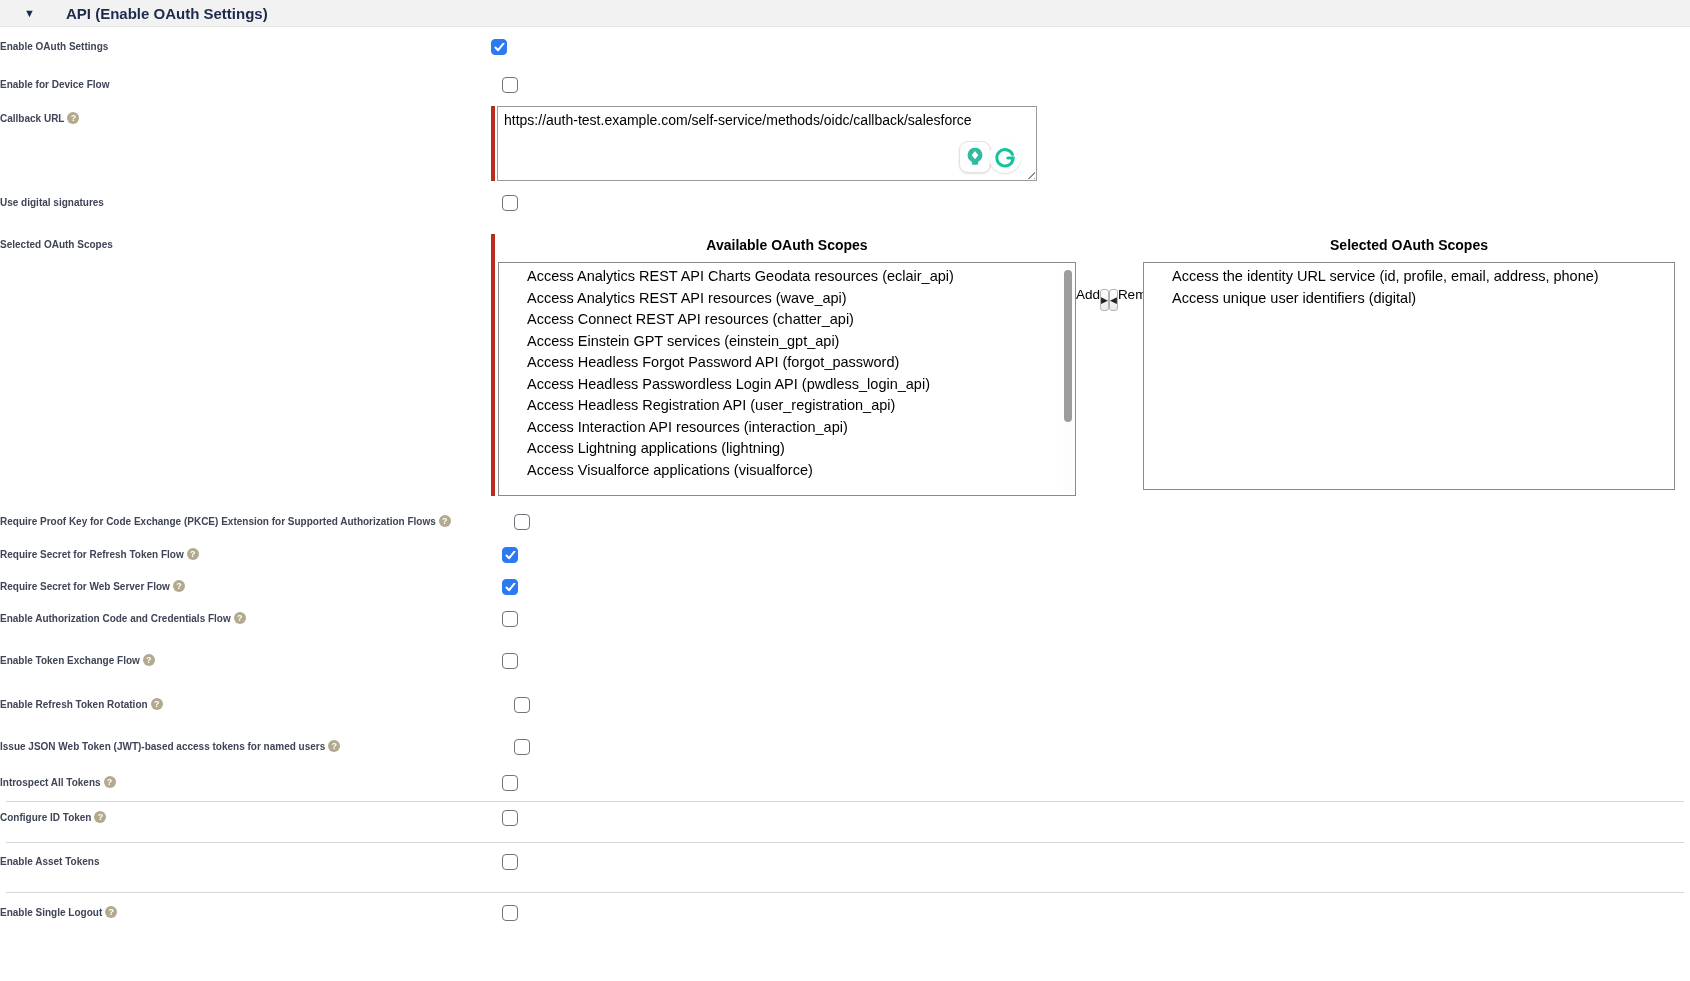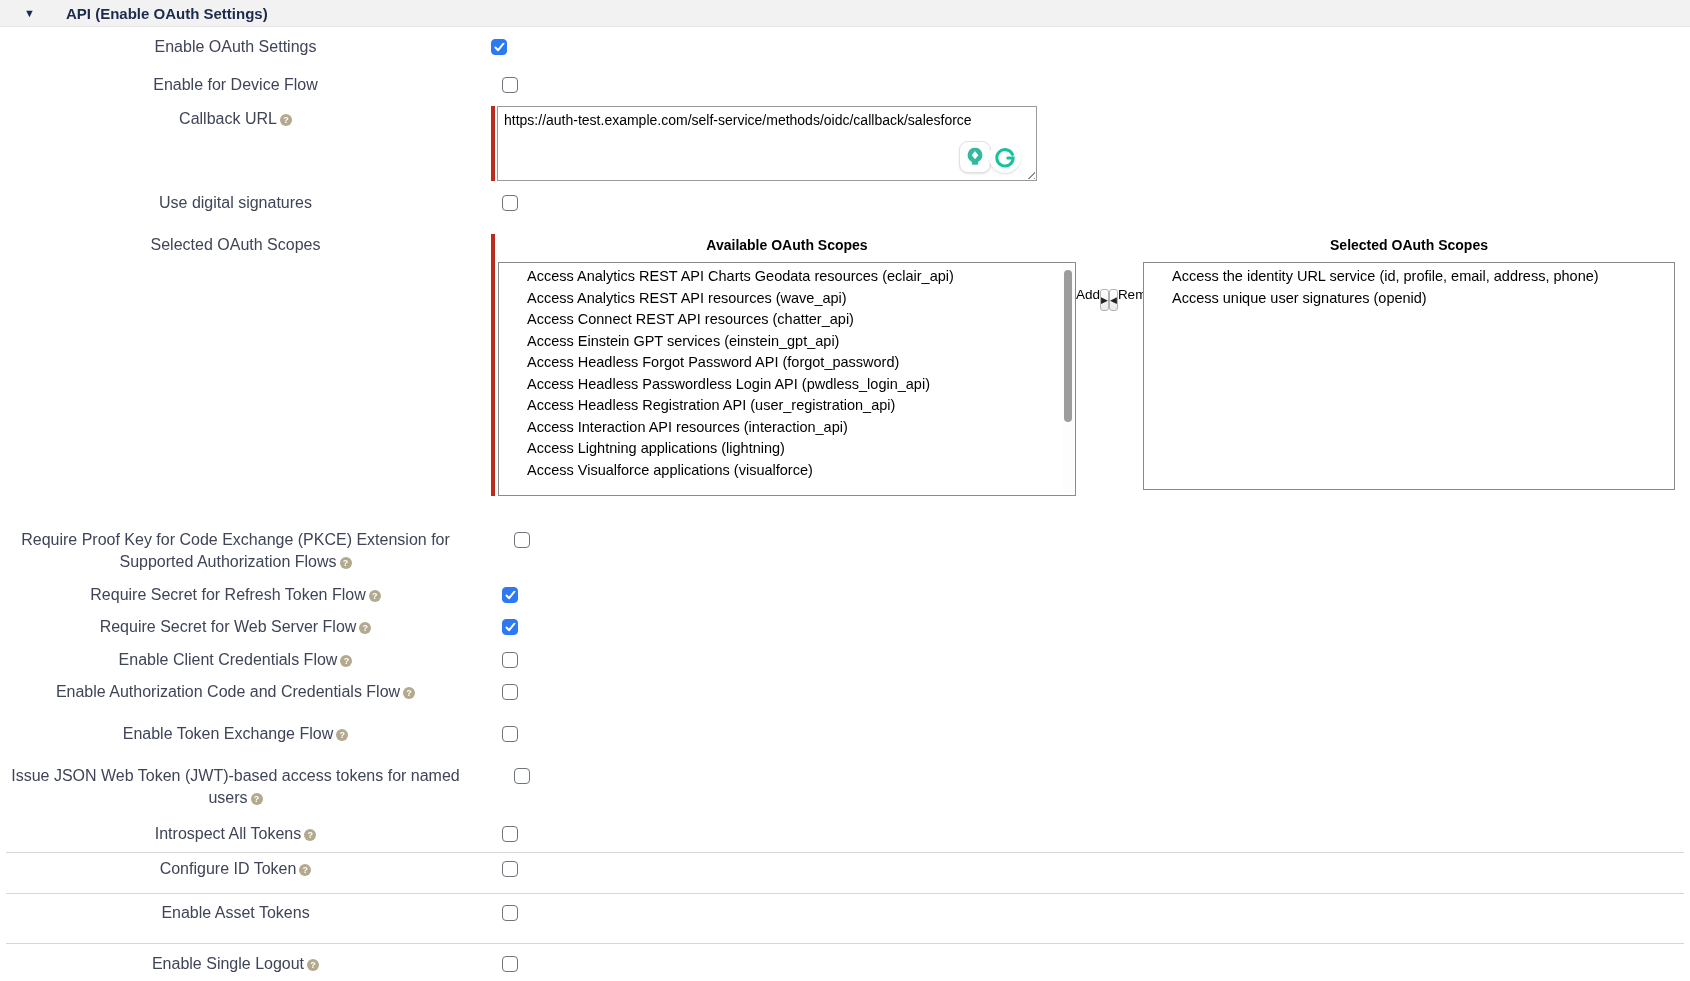--- a/index.html
+++ b/index.html
@@ -18,21 +18,21 @@
   .collapse-tri {
     font-size:11px; color:#1c2b4d; cursor:pointer; width:16px; line-height:27px;
   }
   .section-title {
     margin:0 0 0 26px; font-size:15px; font-weight:bold; color:#1c2b4d; line-height:27px;
   }
 
   
   .row { display:flex; align-items:flex-start; }
   .lbl {
-    width:471px; text-align:center; font-size:16px; font-weight:normal;
+    width:471px; text-align:left; font-size:10px; font-weight:bold;
     color:#3f4457; line-height:22px;
   }
   .help {
     display:inline-block; width:12px; height:12px; border-radius:50%;
     background:#b3a98f; color:#fff; font-size:9px; font-weight:bold;
     line-height:12px; text-align:center; margin-left:3px; vertical-align:1px;
     cursor:pointer;
   }
   .help::after { content:"?"; }
 
@@ -205,28 +205,28 @@
         <button class="pick-btn">▶</button>
         <button class="pick-btn">◀</button>
         <span class="mid-label">Remove</span>
       </div>
       <div class="dcol dcol-sel">
         <div class="list-header">Selected OAuth Scopes</div>
         <div class="listbox listbox-sel">
           <div>
 
           <div class="scope-item">Access the identity URL service (id, profile, email, address, phone)</div>
-              <div class="scope-item">Access unique user signatures (openid)</div>
+              <div class="scope-item">Access unique user identifiers (digital)</div>
             </div>
         </div>
       </div>
     </div>
   </div>
 
-  <div class="row" style="margin-top:33px">
+  <div class="row" style="margin-top:15px">
     <label class="lbl"><span>Require Proof Key for Code Exchange (PKCE) Extension for Supported Authorization Flows</span><span class="help"></span></label>
     <span class="cbx indent">
       <input type="checkbox" style="">
       <span class="box">
           <svg viewBox="0 0 12 10">
             <path d="M1.5 5l3 3 6-7.5" stroke="#fff" stroke-width="2.2" fill="none" stroke-linecap="round" stroke-linejoin="round"></path>
           </svg>
         </span>
     </span>
   </div>
@@ -248,31 +248,20 @@
     <span class="cbx">
       <input type="checkbox" checked="" style="">
       <span class="box">
           <svg viewBox="0 0 12 10">
             <path d="M1.5 5l3 3 6-7.5" stroke="#fff" stroke-width="2.2" fill="none" stroke-linecap="round" stroke-linejoin="round"></path>
           </svg>
         </span>
     </span>
   </div>
 
-  <div class="row" style="margin-top:11px">
-    <label class="lbl"><span>Enable Client Credentials Flow</span><span class="help"></span></label>
-    <span class="cbx">
-      <input type="checkbox" style="">
-      <span class="box">
-          <svg viewBox="0 0 12 10">
-            <path d="M1.5 5l3 3 6-7.5" stroke="#fff" stroke-width="2.2" fill="none" stroke-linecap="round" stroke-linejoin="round"></path>
-          </svg>
-        </span>
-    </span>
-  </div>
 
   <div class="row" style="margin-top:10px">
     <label class="lbl"><span>Enable Authorization Code and Credentials Flow</span><span class="help"></span></label>
     <span class="cbx">
       <input type="checkbox" style="">
       <span class="box">
           <svg viewBox="0 0 12 10">
             <path d="M1.5 5l3 3 6-7.5" stroke="#fff" stroke-width="2.2" fill="none" stroke-linecap="round" stroke-linejoin="round"></path>
           </svg>
         </span>
@@ -284,20 +273,31 @@
     <span class="cbx">
       <input type="checkbox" style="">
       <span class="box">
           <svg viewBox="0 0 12 10">
             <path d="M1.5 5l3 3 6-7.5" stroke="#fff" stroke-width="2.2" fill="none" stroke-linecap="round" stroke-linejoin="round"></path>
           </svg>
         </span>
     </span>
   </div>
 
+  <div class="row" style="margin-top:22px">
+    <label class="lbl"><span>Enable Refresh Token Rotation</span><span class="help"></span></label>
+    <span class="cbx indent">
+      <input type="checkbox" style="">
+      <span class="box">
+          <svg viewBox="0 0 12 10">
+            <path d="M1.5 5l3 3 6-7.5" stroke="#fff" stroke-width="2.2" fill="none" stroke-linecap="round" stroke-linejoin="round"></path>
+          </svg>
+        </span>
+    </span>
+  </div>
 
   <div class="row" style="margin-top:20px">
     <label class="lbl"><span>Issue JSON Web Token (JWT)-based access tokens for named users</span><span class="help"></span></label>
     <span class="cbx indent">
       <input type="checkbox" style="">
       <span class="box">
           <svg viewBox="0 0 12 10">
             <path d="M1.5 5l3 3 6-7.5" stroke="#fff" stroke-width="2.2" fill="none" stroke-linecap="round" stroke-linejoin="round"></path>
           </svg>
         </span>

